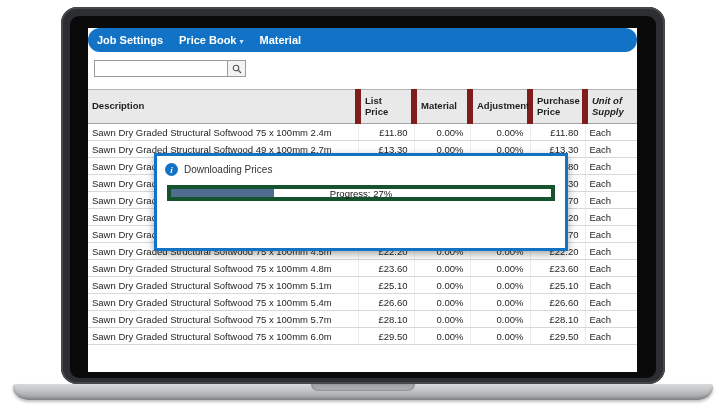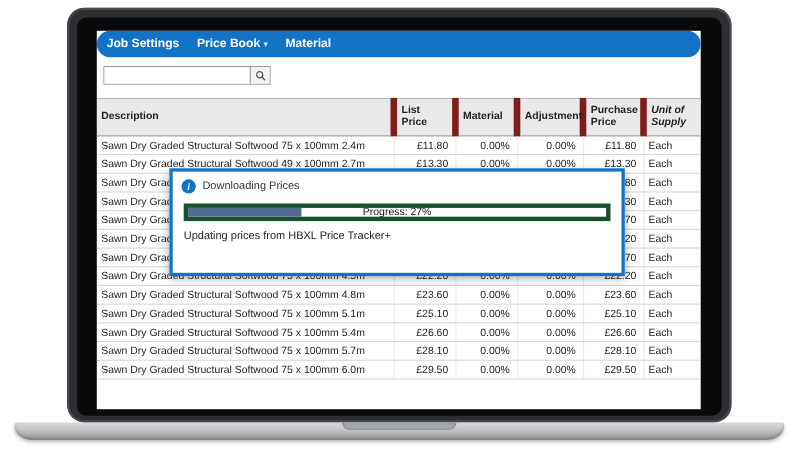--- a/index.html
+++ b/index.html
@@ -263,21 +263,20 @@
 
         <div class="dialog">
           <div class="dialog-header">
             <span class="info-icon">i</span>
             <span class="dialog-title">Downloading Prices</span>
           </div>
           <div class="progress">
             <div class="progress-fill" style="width: 27%;"></div>
             <span class="progress-label">Progress: 27%</span>
           </div>
-          <div class="dialog-message">Updating prices from HBXL Price Tracker+</div>
         </div>
 
       </div>
     </div>
   </div>
   <div class="laptop-base">
     <div class="base-notch"></div>
   </div>
 </div>
 

